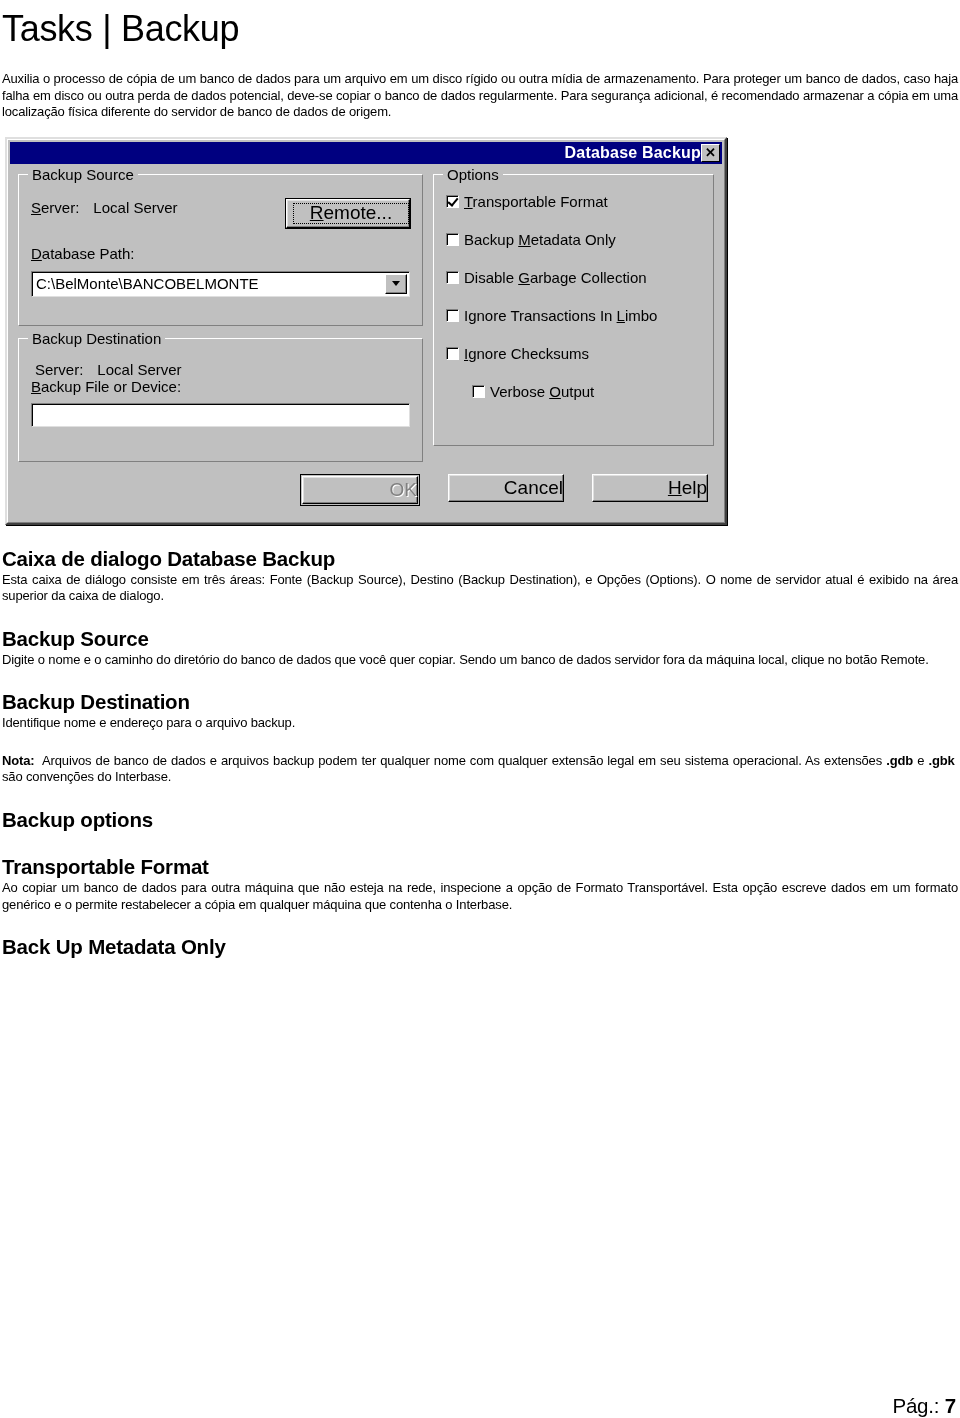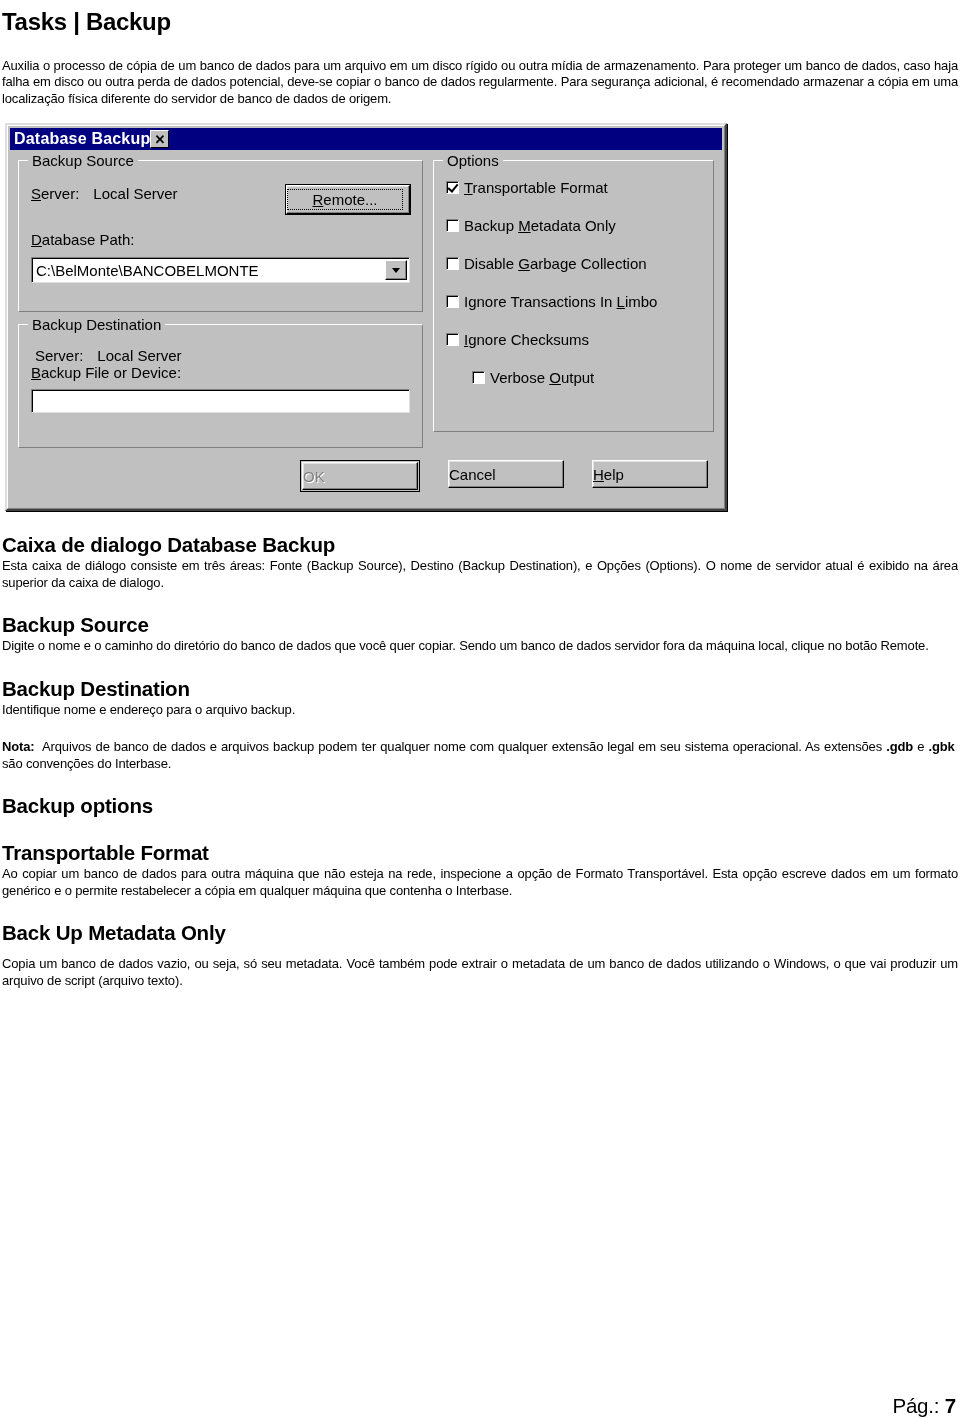--- a/index.html
+++ b/index.html
@@ -19,22 +19,22 @@
   .page {
     position: relative;
     width: 960px;
     height: 1418px;
     padding: 0;
     box-sizing: border-box;
   }
 
   
   .doc-title {
-    font-size: 24px;
-    font-weight: bold;
+    font-size: 36px;
+    font-weight: normal;
     letter-spacing: -0.3px;
     margin: 8px 4px 0 2px;
     line-height: 1.15;
   }
   .para {
     font-size: 13px;
     line-height: 1.27;
     text-align: justify;
     margin: 0 2px 0 2px;
     letter-spacing: -0.15px;
@@ -80,21 +80,21 @@
     border-left: 1px solid #ffffff;
     border-right: 1px solid #808080;
     border-bottom: 1px solid #808080;
     padding: 2px;
   }
   .titlebar {
     background: #000080;
     height: 22px;
     display: flex;
     align-items: center;
-    justify-content: flex-start;
+    justify-content: flex-end;
     padding: 0 2px 0 4px;
   }
   .titlebar-text {
     color: #ffffff;
     font-size: 16px;
     font-weight: bold;
     letter-spacing: 0.2px;
     white-space: nowrap;
   }
   .titlebar-close {
@@ -161,27 +161,27 @@
   .mn { text-decoration: underline; }
 
   .btn {
     background: #c0c0c0;
     border-top: 1px solid #ffffff;
     border-left: 1px solid #ffffff;
     border-right: 1px solid #000000;
     border-bottom: 1px solid #000000;
     box-shadow: inset -1px -1px 0 0 #808080, inset 1px 1px 0 0 #dfdfdf;
     font-family: "Liberation Sans", sans-serif;
-    font-size: 15px;
+    font-size: 19px;
     color: #000;
     cursor: pointer;
     box-sizing: border-box;
     display: flex;
     align-items: center;
-    justify-content: flex-start;
+    justify-content: flex-end;
     padding: 0;
   }
   .btn .cap { pointer-events: none; }
   .btn-focus-ring {
     border: 1px dotted #000;
     width: calc(100% - 6px);
     height: calc(100% - 6px);
     display: flex;
     align-items: center;
     justify-content: center;
@@ -454,20 +454,19 @@
 
   <div class="heading">Transportable Format</div>
   <p class="para">Ao copiar um banco de dados para outra máquina que não esteja na rede, inspecione a opção de Formato Transportável. Esta opção escreve dados em um formato genérico e o permite restabelecer a cópia em qualquer máquina que contenha o Interbase.</p>
 
   <div class="gap-md"></div>
 
   <div class="heading">Back Up Metadata Only</div>
 
   <div class="gap-sm"></div>
 
-  <p class="para">Copia um banco de dados vazio, ou seja, só seu metadata. Você também pode extrair o metadata de um banco de dados utilizando o Windows, o que vai produzir um arquivo de script (arquivo texto).</p>
 
   <div class="footer">
     <span>Pág.:</span>
     <span class="pg-num">7</span>
   </div>
 
 </div>
 
 </body></html>

